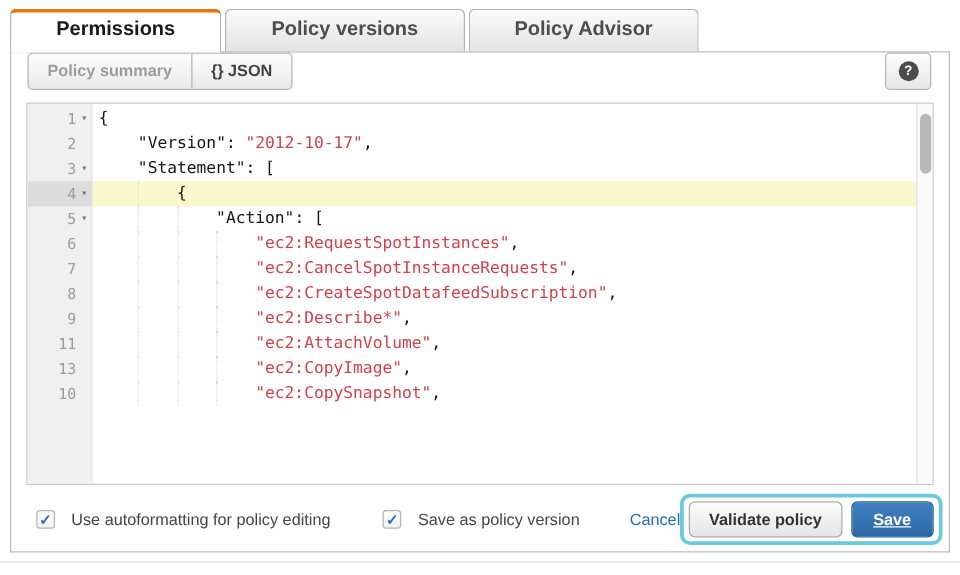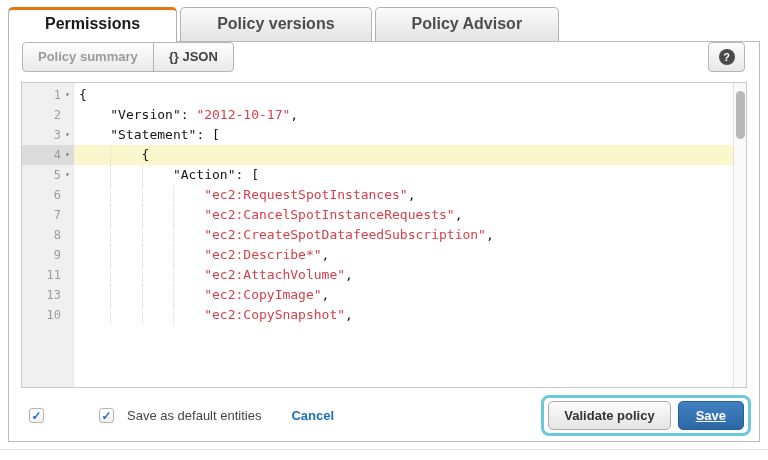--- a/index.html
+++ b/index.html
@@ -66,21 +66,21 @@
   .footer{display:flex;align-items:center;padding:7px 8px 0 20px;font-size:13px;color:#454545;}
   .cbx{
     width:15px;height:15px;border:1px solid #b4b4b4;border-radius:3px;
     background:linear-gradient(#ffffff,#f1f1f1);
     display:flex;align-items:center;justify-content:center;
     color:#2069d2;font-weight:bold;font-size:12px;line-height:1;
     margin-right:13px;cursor:pointer;flex:0 0 15px;
   }
   .cblabel{white-space:nowrap;}
   .cbx2{margin-left:42px;}
-  .cancel{color:var(--link-blue);font-weight:bold;margin-left:30px;cursor:pointer;white-space:nowrap;}
+  .cancel{color:var(--link-blue);font-weight:normal;margin-left:40px;cursor:pointer;white-space:nowrap;}
   .ring{margin-left:auto;border:3px solid var(--ring-cyan);border-radius:8px;padding:3px 4px;display:flex;gap:7px;align-items:center;justify-content:flex-end;}
   .btn{border-radius:5px;font-size:13px;font-weight:bold;padding:5px 15px;cursor:pointer;line-height:17px;white-space:nowrap;}
   .btn.validate{background:linear-gradient(#fdfdfd,#e4e4e4);border:1px solid #a9a9a9;color:#333;}
   .btn.save{background:linear-gradient(var(--save-top),var(--save-bottom));border:1px solid #23609b;color:#fff;padding:5px 17px;text-decoration:underline;}
   .divider{border-top:1px solid #e0e0e0;margin-top:7px;}
 </style>
 </head>
 <body>
 
 <div class="tabbar">
@@ -189,22 +189,23 @@
           <div class="code"><span class="indent"></span><span class="indent g"></span><span class="indent g"></span><span class="indent g"></span><span class="str">"ec2:CopySnapshot"</span><span class="pln">,</span></div>
         </div>
       </div>
     <div class="scroll">
       <div class="thumb"></div>
     </div>
   </div>
 
   <div class="footer">
     <span class="cbx">✓</span>
+    <span class="cblabel">Use autoformatting for policy editing</span>
     <span class="cbx cbx2">✓</span>
-    <span class="cblabel">Save as default entities</span>
+    <span class="cblabel">Save as policy version</span>
     <span class="cancel">Cancel</span>
     <span class="ring">
       <span class="btn validate">Validate policy</span>
       <span class="btn save">Save</span>
     </span>
   </div>
 </div>
 
 <div class="divider"></div>
 

